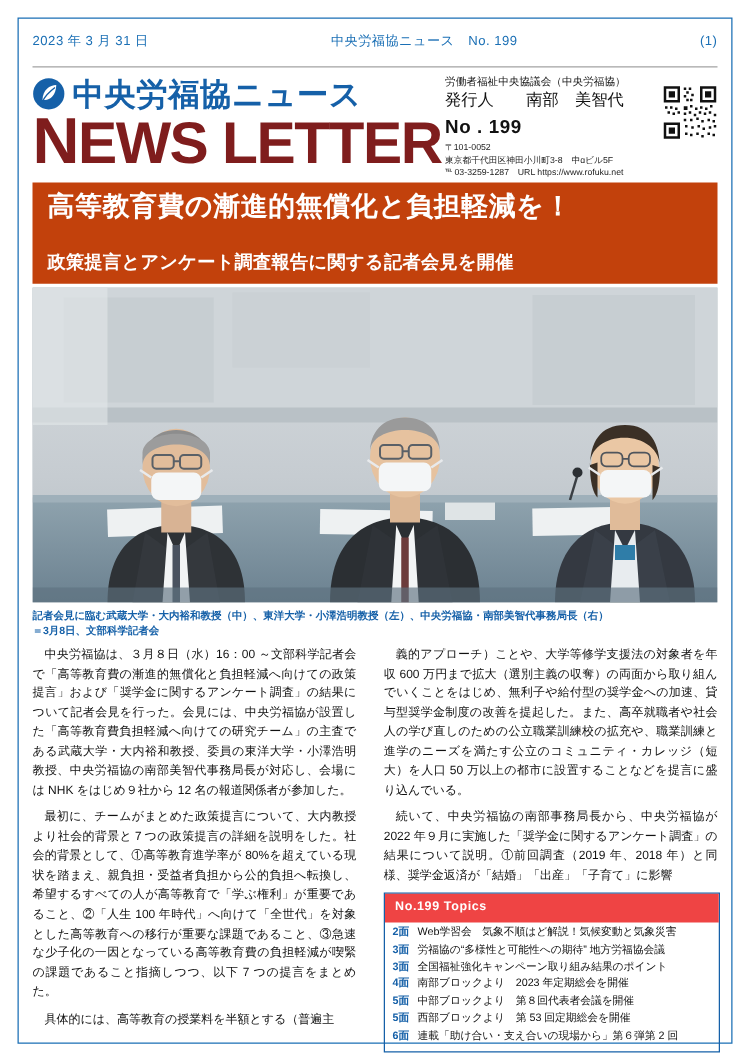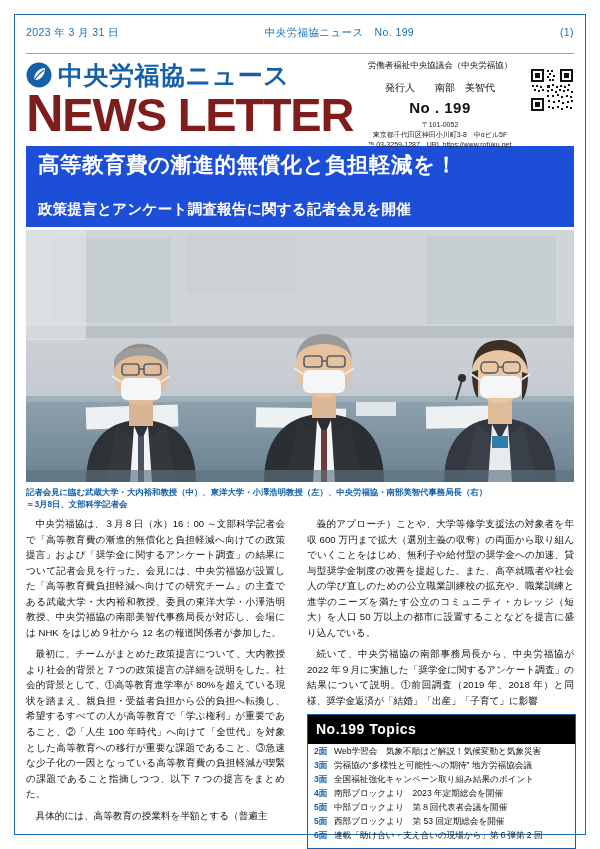--- a/index.html
+++ b/index.html
@@ -94,44 +94,44 @@
     font-size: 52px;
   }
   .mast-right {
     position: absolute;
     right: 0;
     top: 2px;
     width: 218px;
     font-size: 8.5px;
     line-height: 1.35;
     color: #111;
-    text-align: center;
+    text-align: left;
   }
   .mast-right .org { font-size: 8.5px; }
-  .mast-right .pub { font-size: 10px; margin-top: 10px;}
+  .mast-right .pub { font-size: 13px; margin-top: 0;}
   .mast-right .issue {
     font-size: 15px;
     font-weight: bold;
     margin: 3px 0 2px 0;
     letter-spacing: 0.5px;
   }
   .mast-right .addr { font-size: 7px; line-height: 1.4; color:#222;}
   .qr {
     position: absolute;
     right: 0;
     top: 8px;
     width: 44px;
     height: 44px;
   }
   .mast-right-inner { padding-right: 50px; }
 
   
   .headline {
     margin-top: 2px;
-    background: #1d4ed8;
+    background: #c2410c;
     color: #fff;
     padding: 7px 10px 8px 12px;
   }
   .headline .h1 {
     font-size: 21.5px;
     font-weight: bold;
     letter-spacing: 0.5px;
     line-height: 1.15;
   }
   .headline .h2 {
@@ -177,23 +177,23 @@
   }
   .col p { margin: 0 0 6px 0; text-indent: 1em; }
 
   
   .topics {
     margin-top: 6px;
     border: 1.4px solid #1560a8;
     width: 267px;
   }
   .topics-head {
-    background: #000000;
+    background: #ef4444;
     color: #fff;
-    font-size: 14px;
+    font-size: 10px;
     font-weight: bold;
     padding: 3px 8px;
     letter-spacing: 0.5px;
   }
   .topics-list {
     padding: 1px 6px 5px 6px;
   }
   .topics-row {
     display: flex;
     font-size: 8.6px;

